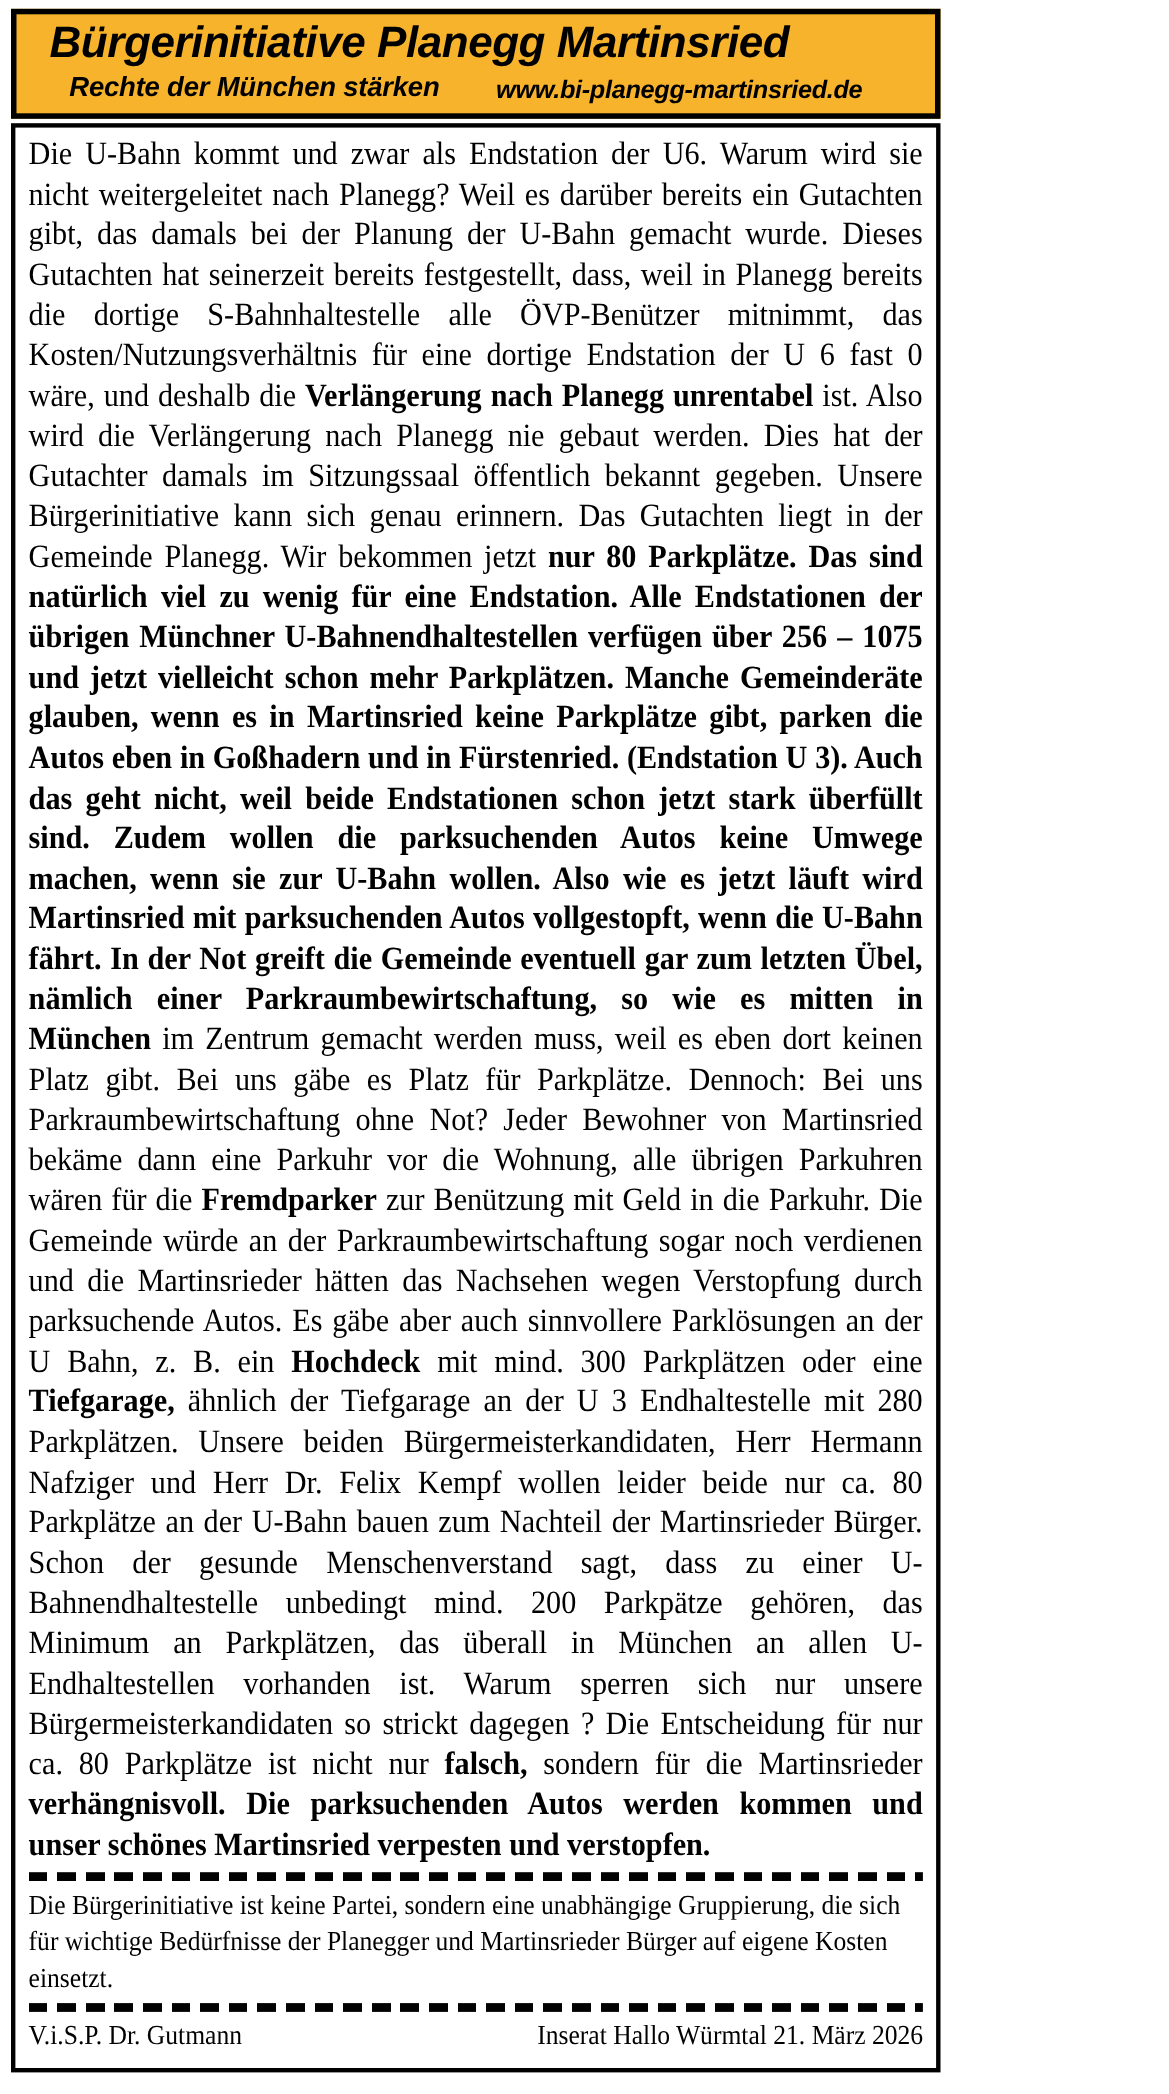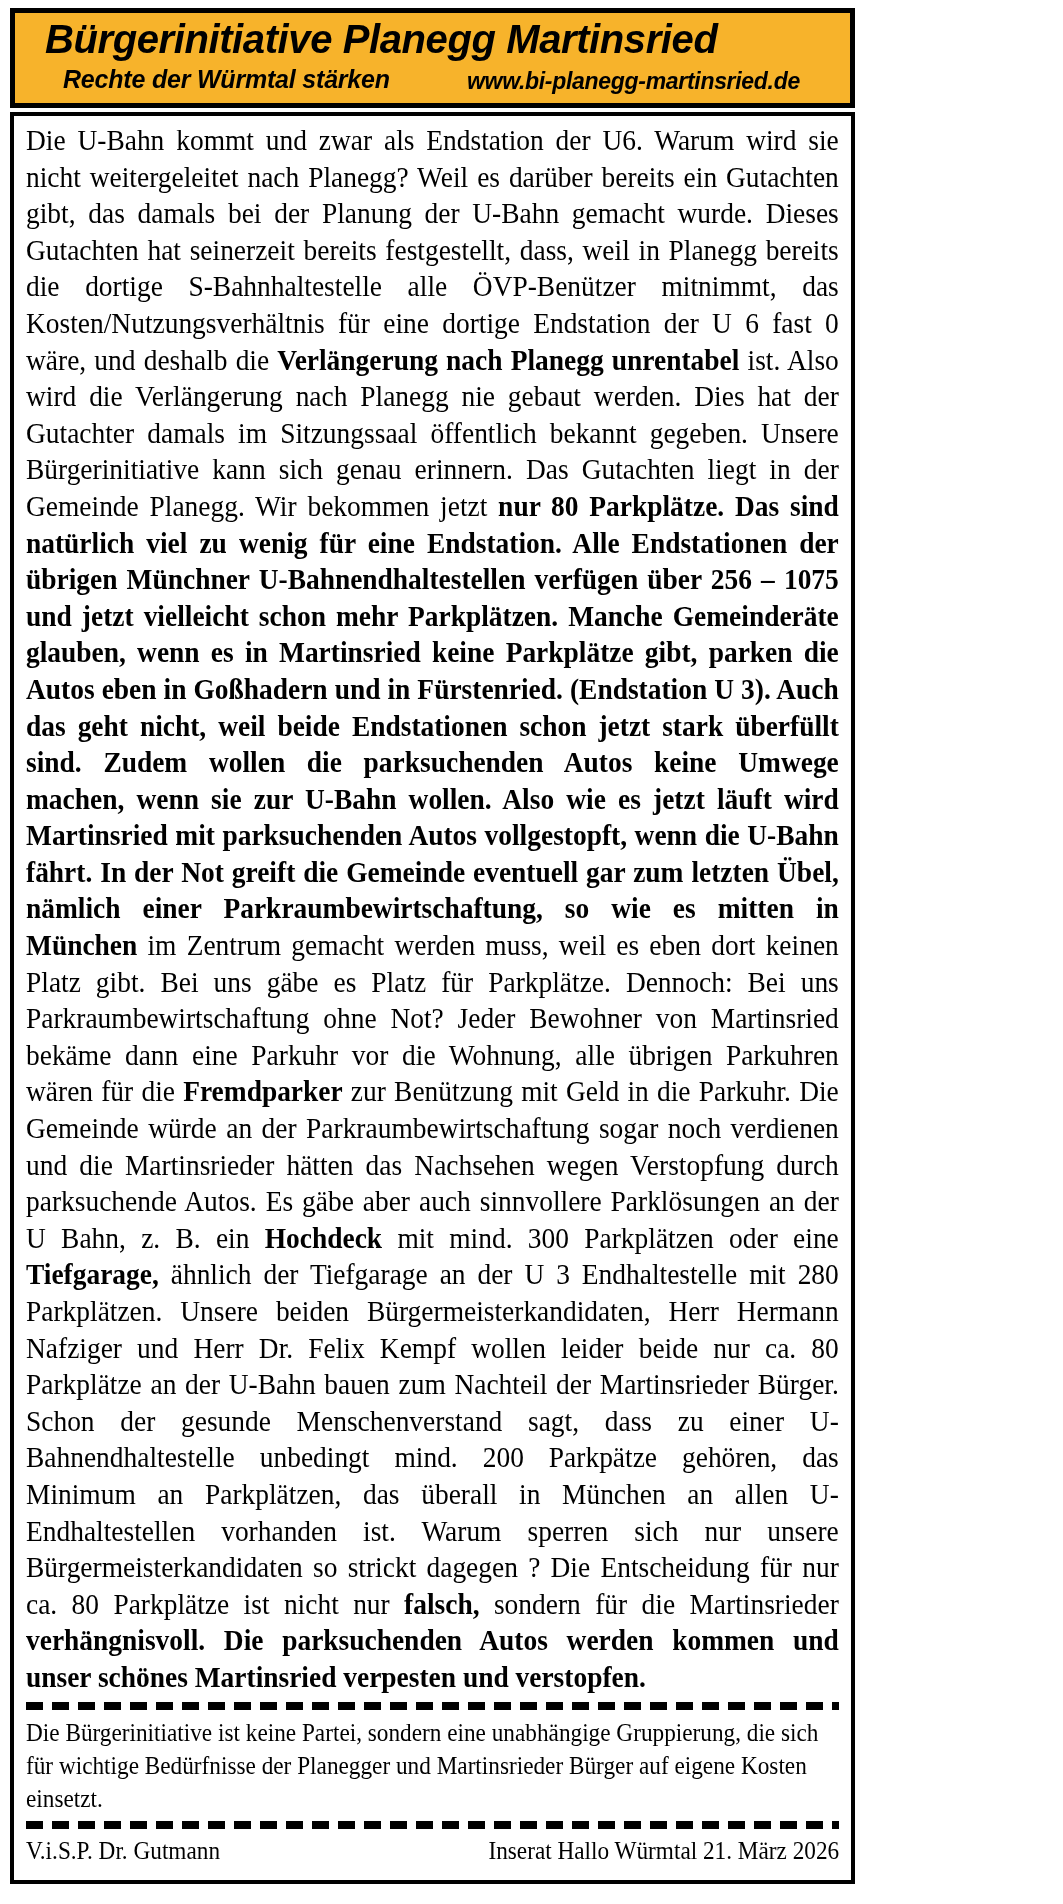--- a/index.html
+++ b/index.html
@@ -52,21 +52,21 @@
     font-family: "Liberation Sans", "DejaVu Sans", sans-serif;
     font-style: italic;
     font-weight: bold;
     font-size: 25px;
     letter-spacing: -0.2px;
     color: #000000;
     white-space: nowrap;
   }
   .masthead-url {
     position: absolute;
-    left: 452px;
+    left: 436px;
     top: 55px;
     font-family: "Liberation Sans", "DejaVu Sans", sans-serif;
     font-style: italic;
     font-weight: bold;
     font-size: 23px;
     letter-spacing: -0.3px;
     color: #000000;
     white-space: nowrap;
     text-align: right;
   }
@@ -128,21 +128,21 @@
   .colophon > span { transform: scaleX(0.93); transform-origin: left center; display:inline-block; }
   .colophon > span.right { transform-origin: right center; }
 </style>
 </head>
 <body>
 
 <div class="ad">
 
   <div class="masthead" style="background: rgb(247, 179, 43); border-color: rgb(0, 0, 0); color: rgb(0, 0, 0);">
     <div class="masthead-title">Bürgerinitiative Planegg Martinsried</div>
-    <div class="masthead-sub">Rechte der Würmtal stärken</div>
+    <div class="masthead-sub">Rechte der München stärken</div>
     <div class="masthead-url">www.bi-planegg-martinsried.de</div>
   </div>
 
   <div class="body-frame">
 
     <div class="article" id="article-body"><span>Die U-Bahn kommt und zwar als Endstation der U6. Warum wird sie nicht weitergeleitet nach Planegg? Weil es darüber bereits ein Gutachten gibt, das damals bei der Planung der U-Bahn gemacht wurde. Dieses Gutachten hat seinerzeit bereits festgestellt, dass, weil in Planegg bereits die dortige S-Bahnhaltestelle alle ÖVP-Benützer mitnimmt, das Kosten/Nutzungsverhältnis für eine dortige Endstation der U 6 fast 0 wäre, und deshalb die </span><span class="blk">Verlängerung nach Planegg unrentabel</span><span> ist. Also wird die Verlängerung nach Planegg nie gebaut werden. Dies hat der Gutachter damals im Sitzungssaal öffentlich bekannt gegeben. Unsere Bürgerinitiative kann sich genau erinnern. Das Gutachten liegt in der Gemeinde Planegg. Wir bekommen jetzt </span><span class="blk">nur 80 Parkplätze. Das sind natürlich viel zu wenig für eine Endstation. Alle Endstationen der übrigen Münchner U-Bahnendhaltestellen verfügen über 256 – 1075 und jetzt vielleicht schon mehr Parkplätzen. Manche Gemeinderäte glauben, wenn es in Martinsried keine Parkplätze gibt, parken die Autos eben in Goßhadern und in Fürstenried. (Endstation U 3). Auch das geht nicht, weil beide Endstationen schon jetzt stark überfüllt sind. Zudem wollen die parksuchenden Autos keine Umwege machen, wenn sie zur U-Bahn wollen. Also wie es jetzt läuft wird Martinsried mit parksuchenden Autos vollgestopft, wenn die U-Bahn fährt. In der Not greift die Gemeinde eventuell gar zum letzten Übel, nämlich einer Parkraumbewirtschaftung, so wie es mitten in München</span><span> im Zentrum gemacht werden muss, weil es eben dort keinen Platz gibt. Bei uns gäbe es Platz für Parkplätze. Dennoch: Bei uns Parkraumbewirtschaftung ohne Not? Jeder Bewohner von Martinsried bekäme dann eine Parkuhr vor die Wohnung, alle übrigen Parkuhren wären für die </span><span class="blk">Fremdparker</span><span> zur Benützung mit Geld in die Parkuhr. Die Gemeinde würde an der Parkraumbewirtschaftung sogar noch verdienen und die Martinsrieder hätten das Nachsehen wegen Verstopfung durch parksuchende Autos. Es gäbe aber auch sinnvollere Parklösungen an der U Bahn, z. B. ein </span><span class="blk">Hochdeck</span><span> mit mind. 300 Parkplätzen oder eine </span><span class="blk">Tiefgarage,</span><span> ähnlich der Tiefgarage an der U 3 Endhaltestelle mit 280 Parkplätzen. Unsere beiden Bürgermeisterkandidaten, Herr Hermann Nafziger und Herr Dr. Felix Kempf wollen leider beide nur ca. 80 Parkplätze an der U-Bahn bauen zum Nachteil der Martinsrieder Bürger. Schon der gesunde Menschenverstand sagt, dass zu einer U-Bahnendhaltestelle unbedingt mind. 200 Parkpätze gehören, das Minimum an Parkplätzen, das überall in München an allen U-Endhaltestellen vorhanden ist. Warum sperren sich nur unsere Bürgermeisterkandidaten so strickt dagegen ? Die Entscheidung für nur ca. 80 Parkplätze ist nicht nur </span><span class="blk">falsch,</span><span> sondern für die Martinsrieder </span><span class="blk">verhängnisvoll. Die parksuchenden Autos werden kommen und unser schönes Martinsried verpesten und verstopfen.</span></div>
 
     <div class="dashrule"></div>
 
     <div class="disclaimer">Die Bürgerinitiative ist keine Partei, sondern eine unabhängige Gruppierung, die sich für wichtige Bedürfnisse der Planegger und Martinsrieder Bürger auf eigene Kosten einsetzt.</div>

